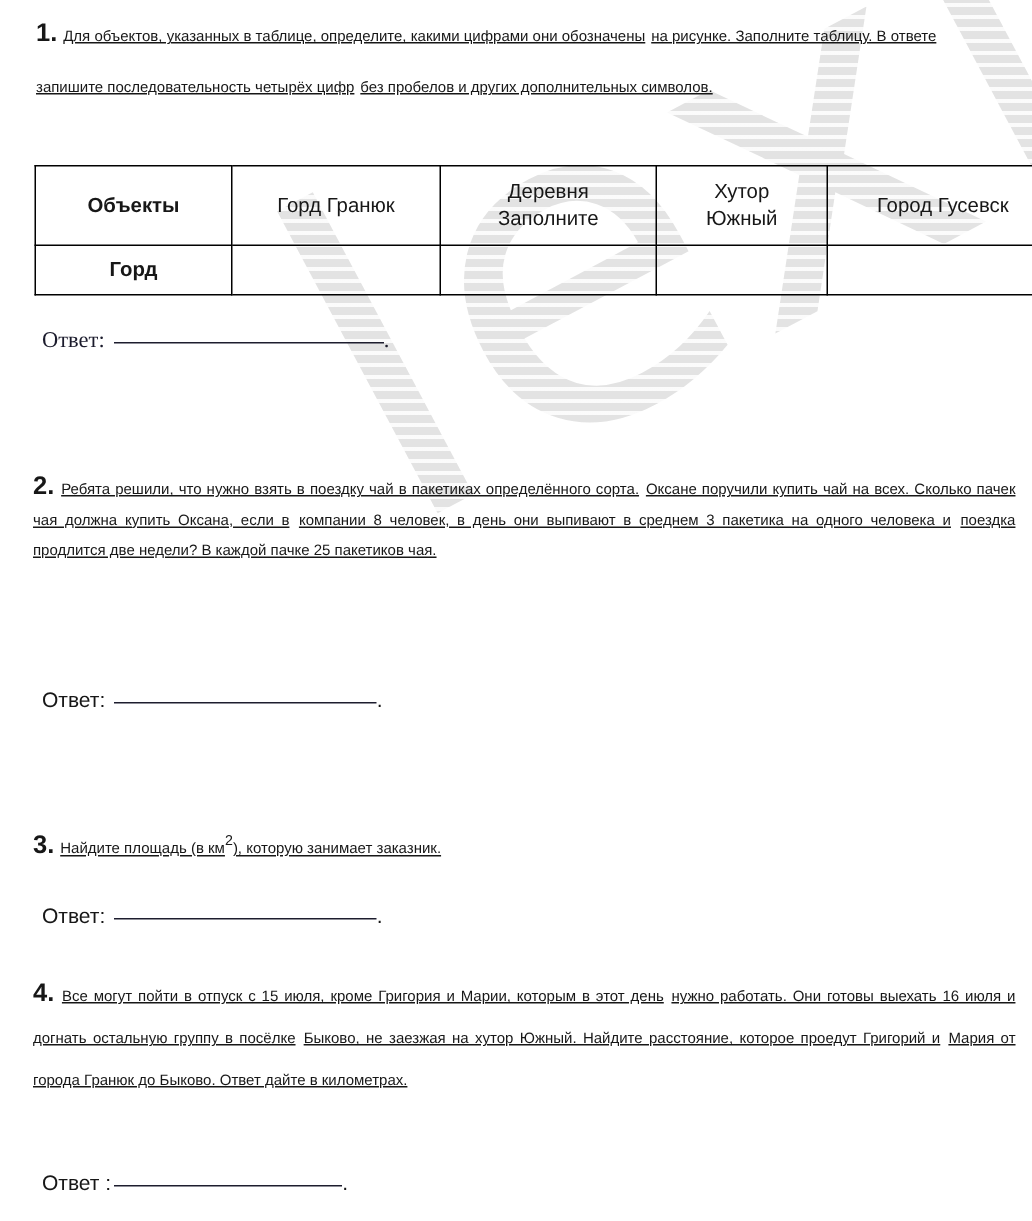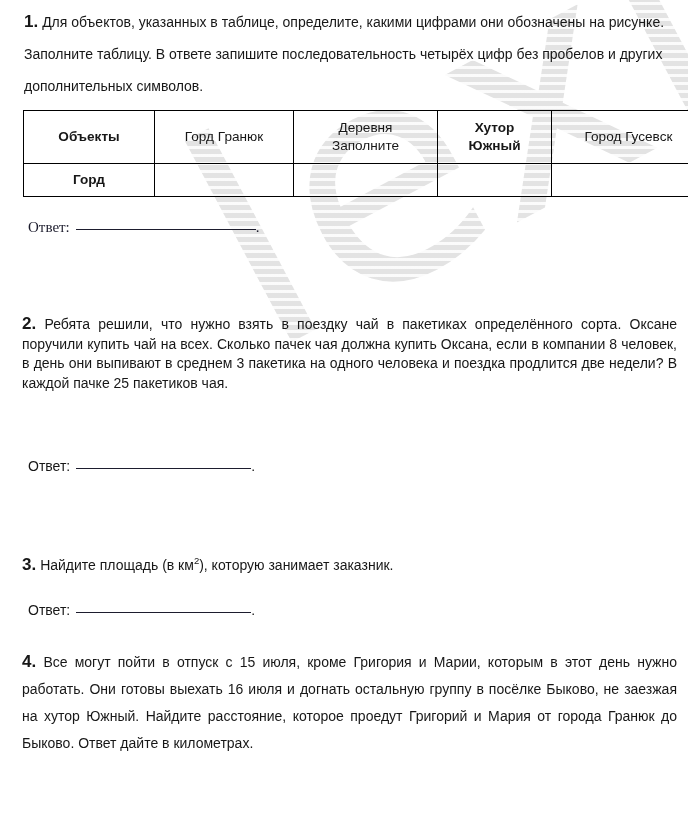--- a/index.html
+++ b/index.html
@@ -58,21 +58,21 @@
     z-index: 2;
     width: 688px;
     height: 814px;
   }
   .block { position: absolute; }
 
   .qnum {
     font-weight: bold;
     font-size: 17px;
   }
-  .qtext { font-size: 14px; }
+  .qtext { font-size: 10px; text-decoration: underline; }
 
   
   #q1 {
     left: 24px;
     top: 6px;
     width: 642px;
     font-size: 14.2px;
     line-height: 32px;
     text-align: left;
   }
@@ -128,21 +128,21 @@
     line-height: 18px;
   }
   #objects-table .rowhead {
     font-weight: bold;
     width: 122px;
   }
   #objects-table tr.head-row td { height: 48px; }
   #objects-table tr.digits-row td { height: 28px; }
   #objects-table .c1 { width: 130px; }
   #objects-table .c2 { width: 135px; text-align: center; }
-  #objects-table .c3 { width: 105px; font-weight: bold; }
+  #objects-table .c3 { width: 105px; }
   #objects-table .c4 { width: 145px; }
 
   
   .answer {
     position: absolute;
     white-space: nowrap;
     font-size: 14px;
   }
   .answer .lbl { display: inline-block; }
   .answer .rule {
@@ -242,14 +242,17 @@
   </div>
 
   <div class="block" id="q4">
     <span class="qnum">4.</span>
     <span class="qtext">Все могут пойти в отпуск с 15 июля, кроме Григория и Марии, которым в этот день</span>
     <span class="qtext">нужно работать. Они готовы выехать 16 июля и догнать остальную группу в посёлке</span>
     <span class="qtext">Быково, не заезжая на хутор Южный. Найдите расстояние, которое проедут Григорий и</span>
     <span class="qtext lastline">Мария от города Гранюк до Быково. Ответ дайте в километрах.</span>
   </div>
 
+  <div class="answer" id="ans4">
+    <span class="lbl">Ответ :</span><span class="rule"></span><span class="dot">.</span>
+  </div>
 
 </div>
 
 </body></html>

